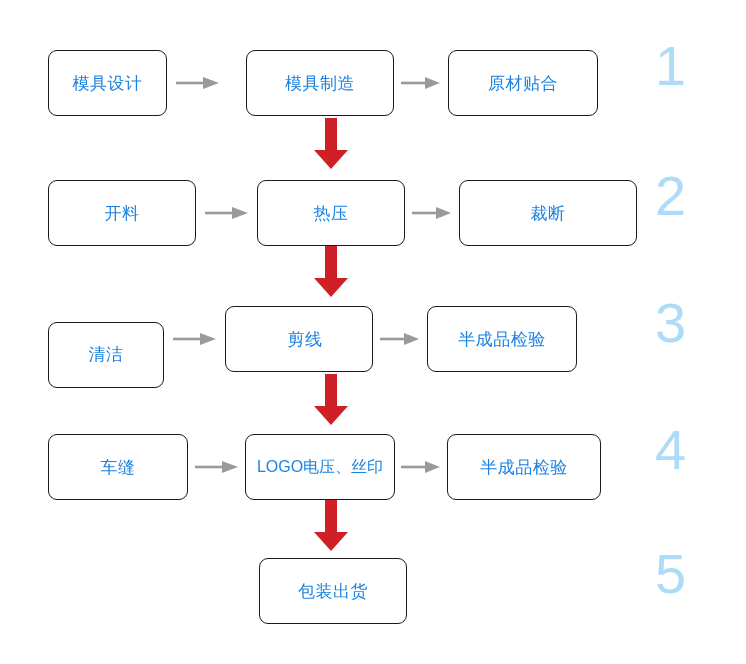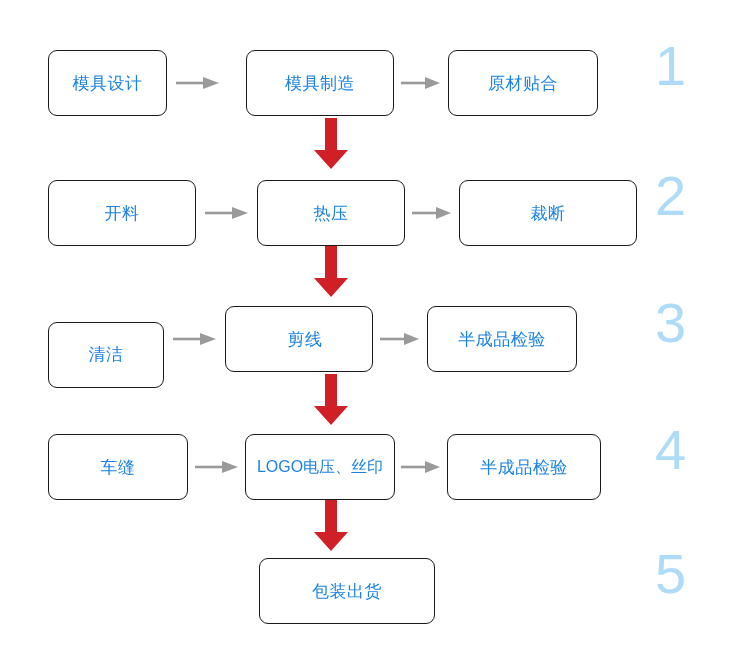--- a/index.html
+++ b/index.html
@@ -183,21 +183,21 @@
       <svg width="42" height="16" viewBox="0 0 42 16" aria-hidden="true">
         <line x1="1" y1="8" x2="27" y2="8" stroke="#9a9a9a" stroke-width="2.6"></line>
         <polygon points="25,2 40,8 25,14" fill="#9a9a9a"></polygon>
       </svg>
     </div>
 
     <div class="node" style="width:154px;">半成品检验</div>
   </div>
 
   <div class="row row-5" style="padding-left:259px;">
-    <div class="node" style="width:176px;">包装出货</div>
+    <div class="node" style="width:148px;">包装出货</div>
   </div>
 
   <div class="v-arrow va-1">
     <svg width="40" height="52" viewBox="0 0 40 52" aria-hidden="true">
       <polygon points="14,0 26,0 26,32 37,32 20,51 3,32 14,32" fill="#cf2027"></polygon>
     </svg>
   </div>
   <div class="v-arrow va-2">
     <svg width="40" height="52" viewBox="0 0 40 52" aria-hidden="true">
       <polygon points="14,0 26,0 26,32 37,32 20,51 3,32 14,32" fill="#cf2027"></polygon>

